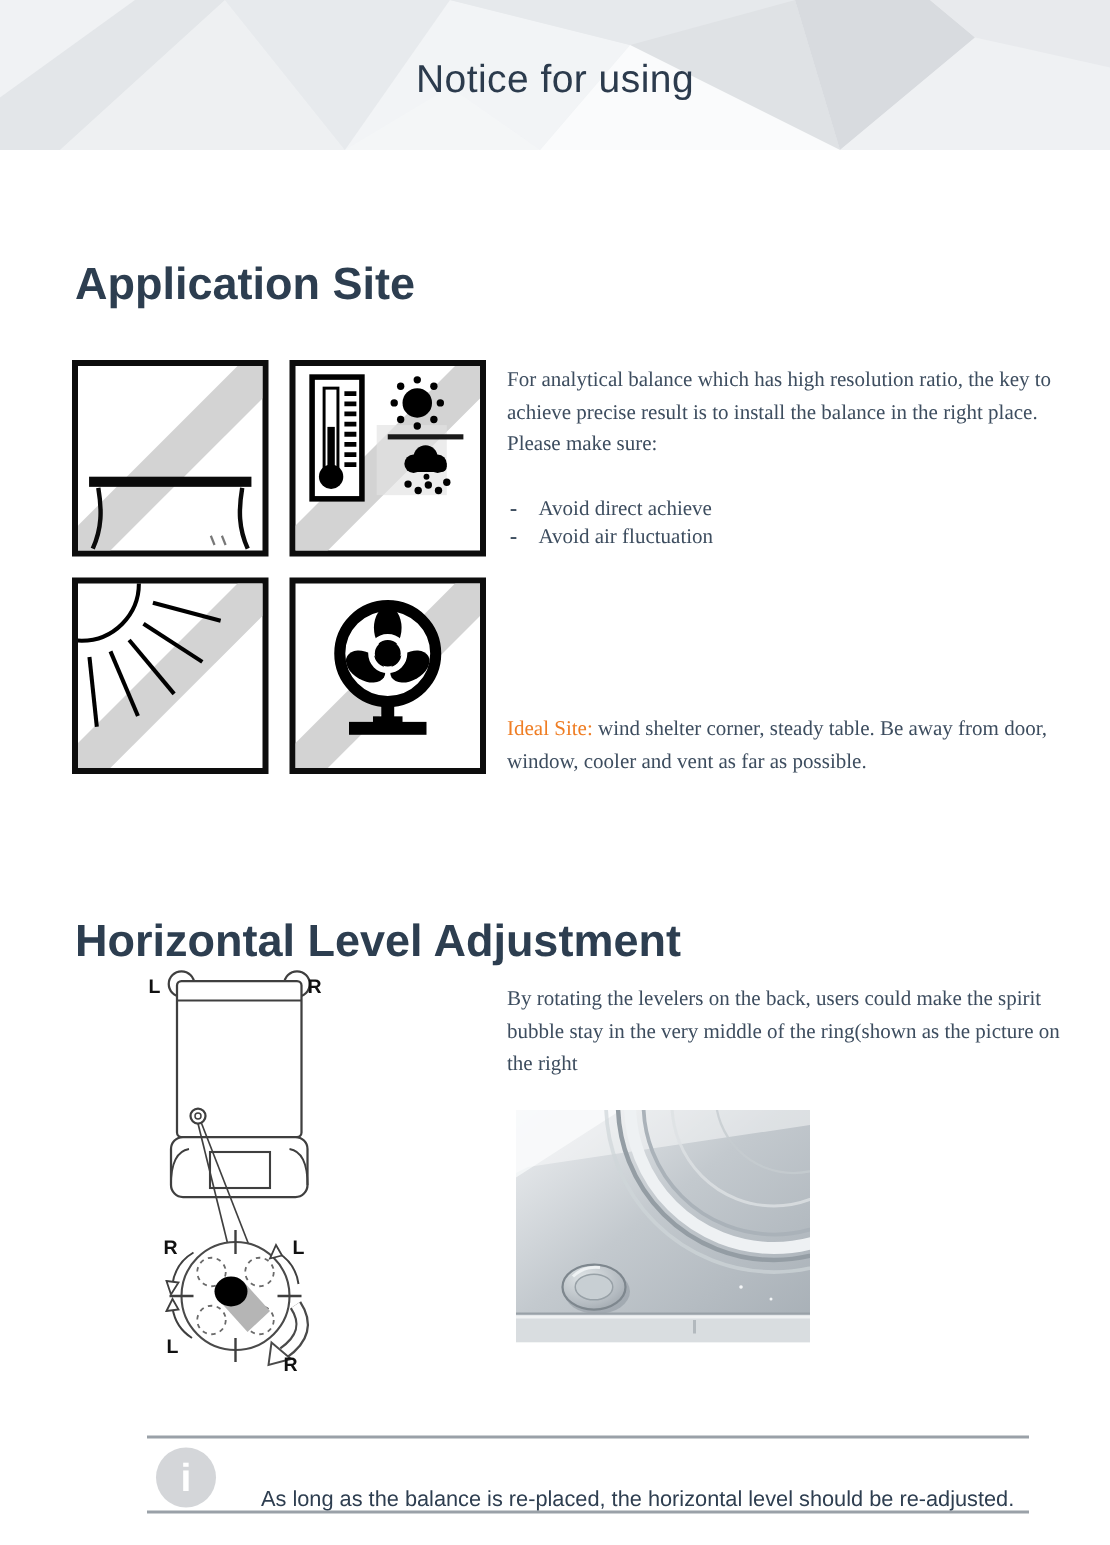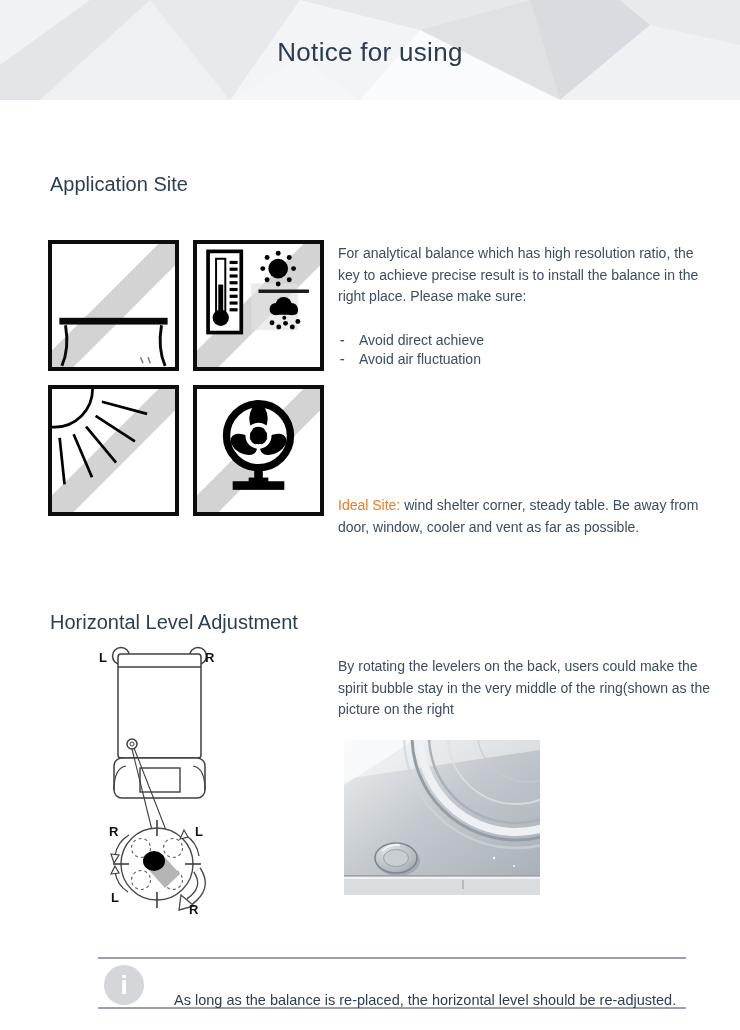--- a/index.html
+++ b/index.html
@@ -11,39 +11,39 @@
   }
   
   .banner{position:absolute;left:0;top:0;width:740px;height:100px;}
   .banner svg{display:block;}
   .banner-title{
     position:absolute;left:0;top:37px;width:740px;text-align:center;
     font-size:26px;letter-spacing:.3px;color:#2c3b4d;
   }
   
   .h-sec{
-    position:absolute;left:50px;font-size:20px;font-weight:400;color:#2d3e50;
+    position:absolute;left:50px;font-size:30px;font-weight:700;color:#2d3e50;
   }
   #app-heading{top:173px;}
   #level-heading{top:611px;}
   
   .iconbox{
     position:absolute;width:131px;height:131px;box-sizing:border-box;
     border:4px solid #0d0d0d;background:#fff;
   }
   .iconbox svg{display:block;width:123px;height:123px;}
   #box1{left:48px;top:240px;} #box2{left:193px;top:240px;}
   #box3{left:48px;top:385px;} #box4{left:193px;top:385px;}
   
-  .col-text{position:absolute;left:338px;width:372px;font-size:14px;line-height:21.5px;}
+  .col-text{position:absolute;left:338px;width:372px;font-size:14px;line-height:21.5px;font-family:Liberation Serif, serif;}
   #intro{top:243px;}
   #bullets{top:331px;}
   .bullet{position:relative;padding-left:21px;line-height:18.8px;}
   .bullet .mark{position:absolute;left:2px;}
-  #ideal{top:495px;}
+  #ideal{top:476px;}
   .accent{color:#ef7d23;}
   #level-body{top:656px;width:384px;}
   
   #diagram{position:absolute;left:85px;top:644px;width:140px;height:272px;}
   #diagram svg{display:block;}
   .dlabel{font-family:"Liberation Sans",sans-serif;font-size:13px;font-weight:bold;fill:#111;}
   
   #photo{position:absolute;left:344px;top:740px;width:196px;height:155px;overflow:hidden;}
   #photo svg{display:block;}
   

